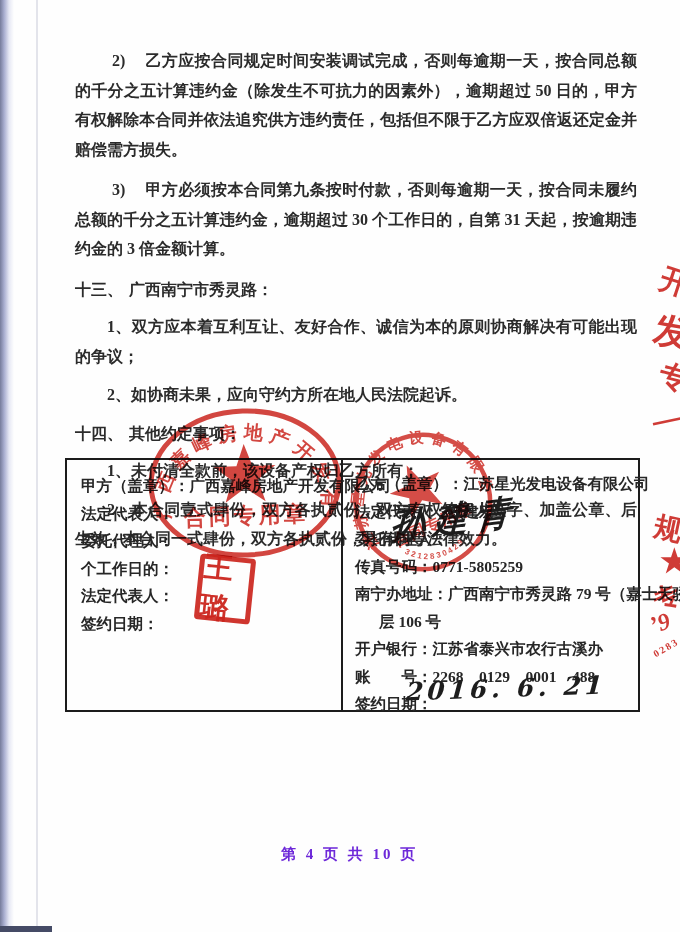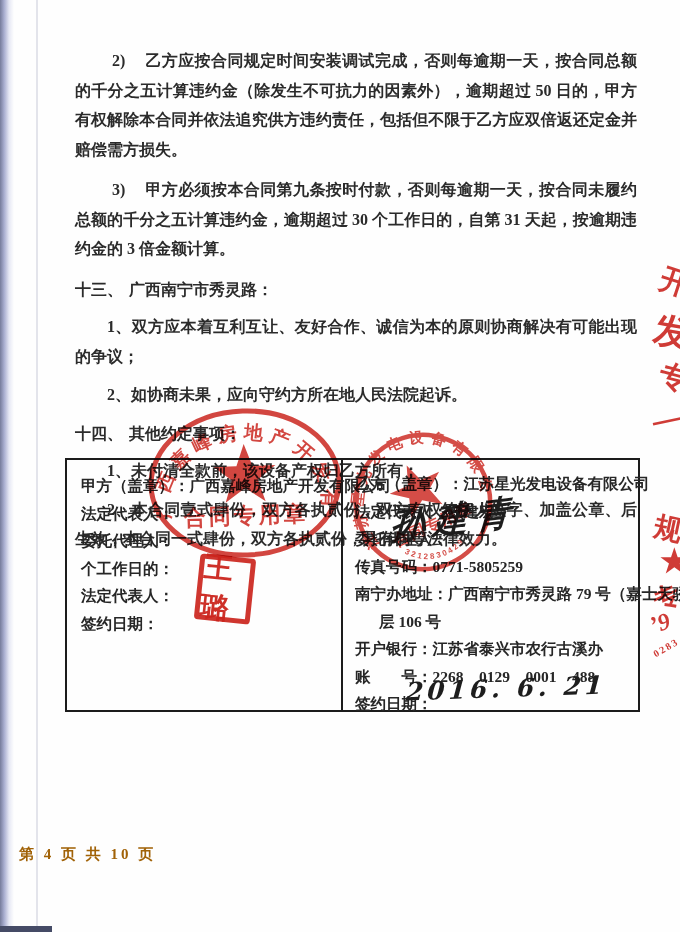--- a/index.html
+++ b/index.html
@@ -60,22 +60,22 @@
   .frag-top .f2{top:96px;left:7px;font-size:29px;transform:rotate(15deg);}
   .frag-top .f3{top:134px;left:0;font-size:36px;transform:rotate(-12deg);}
   .frag-bot{left:650px;top:510px;width:40px;height:175px;}
   .frag-bot .f0{top:0;left:4px;font-size:28px;transform:rotate(12deg);}
   .frag-bot .f1{top:32px;left:10px;font-size:32px;}
   .frag-bot .f2{top:70px;left:4px;font-size:26px;transform:rotate(-24deg);}
   .frag-bot .f3{top:100px;left:0;font-size:24px;font-style:italic;transform:rotate(-18deg);}
   .frag-bot .f4{top:132px;left:2px;font-size:10px;letter-spacing:2px;transform:rotate(-30deg);}
 
   
-  .footer{position:absolute;left:0;right:0;top:845px;
-    font-size:15px;font-weight:600;letter-spacing:3px;color:#a16207;padding-left:19px;}
+  .footer{position:absolute;left:0;right:0;top:845px;text-align:center;
+    font-size:15px;font-weight:600;letter-spacing:3px;color:#6d28d9;padding-left:19px;}
 </style>
 </head>
 <body>
 
 <div class="page">
 
   <div class="scan-edge-left"></div>
   <div class="scan-line"></div>
   <div class="scan-edge-bottom"></div>
 

